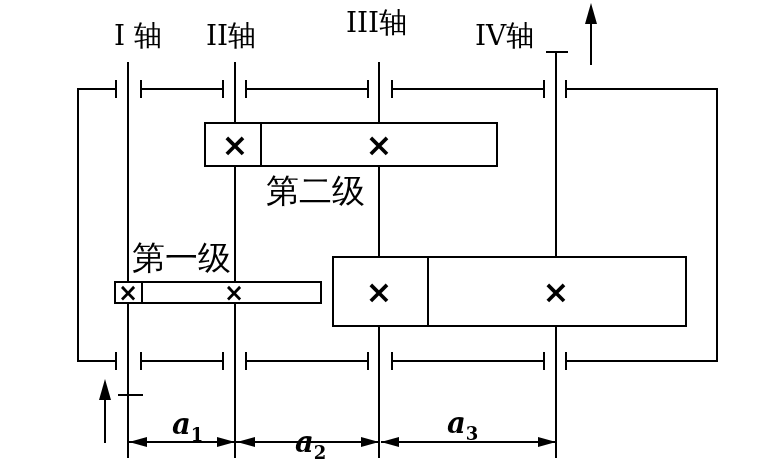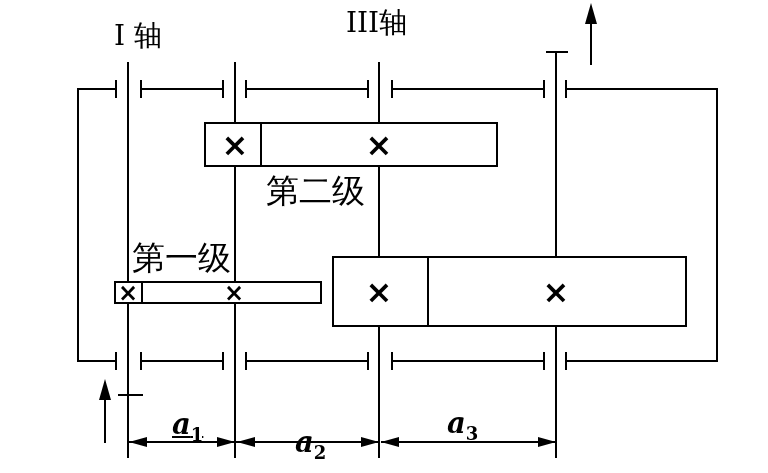--- a/index.html
+++ b/index.html
@@ -111,22 +111,24 @@
   <div class="hl" style="left:381px;top:441px;width:175px;"></div>
 
   <div class="arr-l" style="left:129px;top:437px;"></div>
   <div class="arr-r" style="left:217px;top:437px;"></div>
   <div class="arr-l" style="left:237px;top:437px;"></div>
   <div class="arr-r" style="left:361px;top:437px;"></div>
   <div class="arr-l" style="left:381px;top:437px;"></div>
   <div class="arr-r" style="left:538px;top:437px;"></div>
 
   <div class="lbl shaft-lbl" style="left:114px;top:21px;">I 轴</div>
+  <div class="lbl shaft-lbl" style="left:206px;top:21px;">II轴</div>
   <div class="lbl shaft-lbl" style="left:346px;top:8px;">III轴</div>
+  <div class="lbl shaft-lbl" style="left:475px;top:21px;">IV轴</div>
 
   <div class="lbl stage-lbl" style="left:266px;top:173px;">第二级</div>
   <div class="lbl stage-lbl" style="left:132px;top:240px;">第一级</div>
 
-  <div class="lbl dim-lbl" style="left:172px;top:410px;text-decoration:underline;"><span>a</span><sub>1</sub></div>
+  <div class="lbl dim-lbl" style="left:172px;top:410px;"><span>a</span><sub>1</sub></div>
   <div class="lbl dim-lbl" style="left:295px;top:428px;"><span>a</span><sub>2</sub></div>
   <div class="lbl dim-lbl" style="left:447px;top:409px;"><span>a</span><sub>3</sub></div>
 
 </div>
 
 </body></html>

